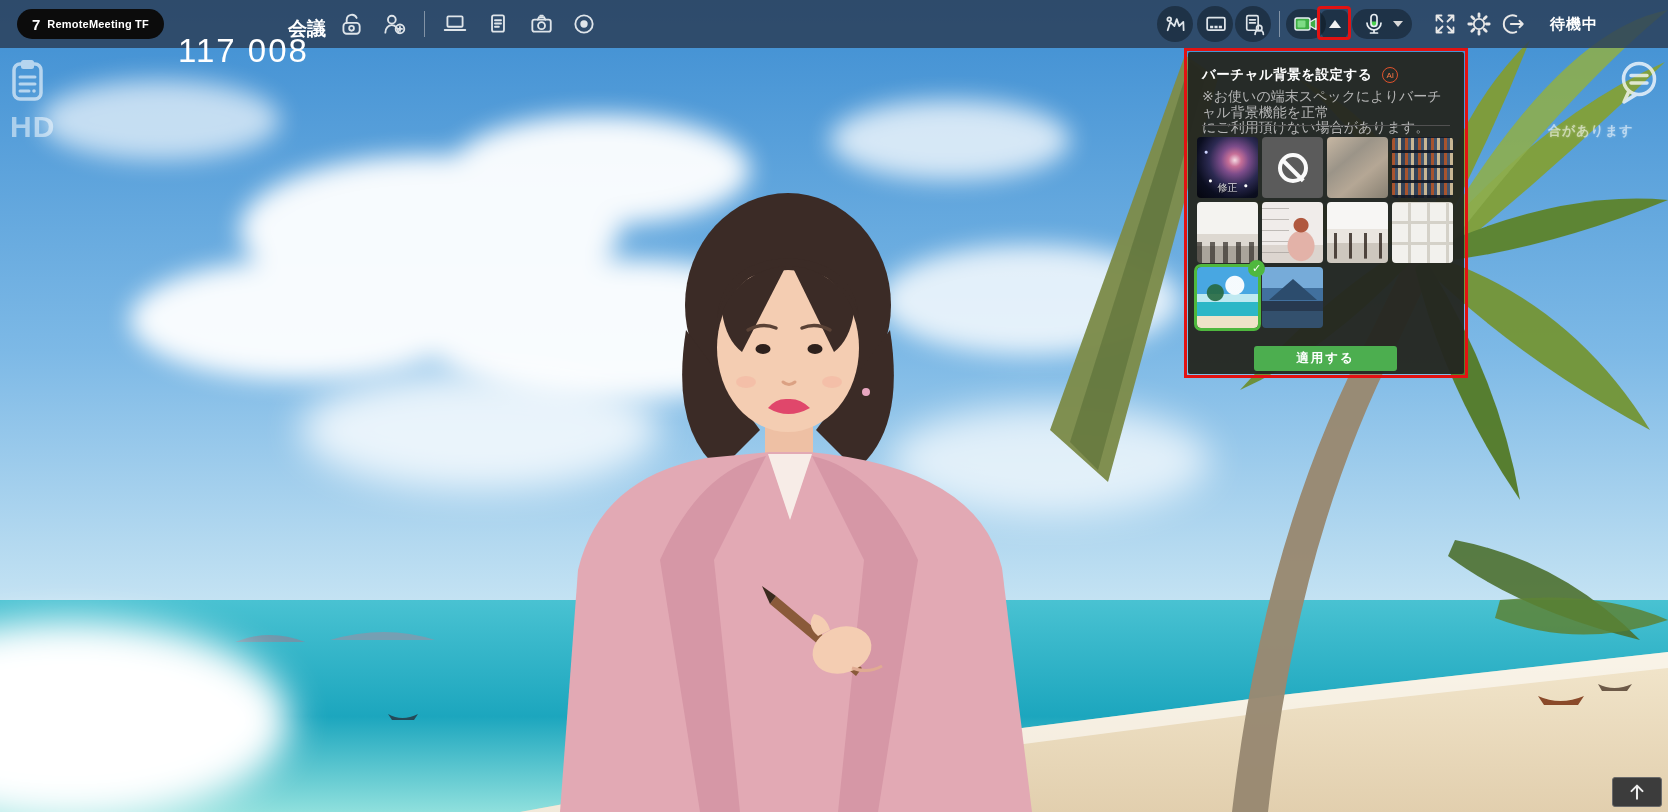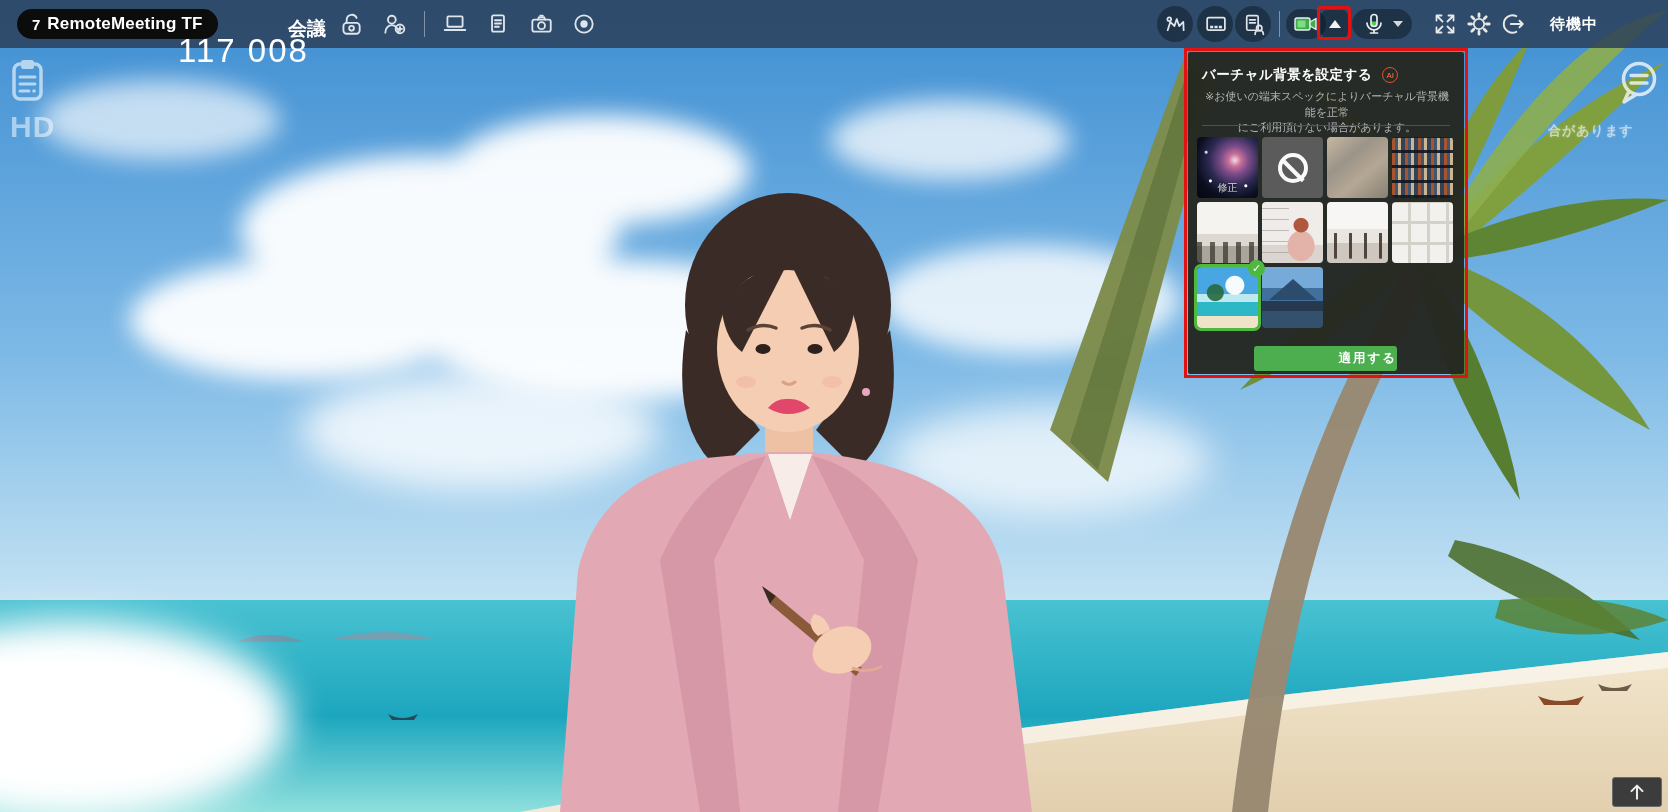--- a/index.html
+++ b/index.html
@@ -6,21 +6,21 @@
   html,body { width:1668px; height:812px; overflow:hidden; font-family:"Liberation Sans","DejaVu Sans",sans-serif; }
   .stage { position:relative; width:1668px; height:812px; background:#7db8e0; overflow:hidden; }
   .scene { position:absolute; inset:0; z-index:0; }
 
   
   .toolbar { position:absolute; left:0; top:0; width:1668px; height:48px;
     background:rgba(43,64,89,0.85); z-index:20; }
   .app-badge { position:absolute; left:17px; top:9px; height:30px; border-radius:15px;
     background:#0c0c0c; color:#fff; display:flex; align-items:center; padding:0 15px; gap:7px; }
   .app-badge .num { font-weight:bold; font-size:15px; }
-  .app-badge .nm { font-weight:bold; font-size:17px; letter-spacing:.2px; }
+  .app-badge .nm { font-weight:bold; font-size:11px; letter-spacing:.2px; }
   .meeting-number { position:absolute; left:178px; top:4px; color:#fff; font-size:33px;
     font-weight:200; letter-spacing:2px;margin-top:28px; }
   .meeting-label { position:absolute; left:288px; top:16px; color:#fff; font-size:19px; font-weight:bold; }
   .tb-icons-left { position:absolute; left:338px; top:0; height:48px; display:flex; align-items:center; gap:17px; }
   .tb-divider { width:1px; height:26px; background:rgba(255,255,255,0.4); }
   .tb-icon { width:26px; height:26px; display:flex; align-items:center; justify-content:center; cursor:pointer; }
   .tb-icon svg { display:block; }
   .circle-btn { position:absolute; top:6px; width:36px; height:36px; border-radius:50%;
     background:rgba(10,16,22,0.42); display:flex; align-items:center; justify-content:center; cursor:pointer; }
   .pill { position:absolute; top:9px; height:30px; border-radius:15px; background:rgba(10,16,22,0.42);
@@ -42,21 +42,21 @@
     background:#3c3c3c; border:1px solid #6a6a6a; border-radius:3px; display:flex; align-items:center;
     justify-content:center; cursor:pointer; }
 
   
   .vb-panel { position:absolute; left:1188px; top:52px; width:276px; height:322px; z-index:22;
     background:rgba(36,38,32,0.96); border-radius:2px; color:#fff; }
   .vb-title-row { position:absolute; left:14px; top:14px; display:flex; align-items:center; gap:10px; }
   .vb-title { font-size:13.5px; font-weight:bold; letter-spacing:.5px; }
   .ai-badge { min-width:16px; height:16px; border:1.5px solid #e0512b; border-radius:50%;
     color:#ff7a45; font-size:8px; font-weight:normal; display:flex; align-items:center; justify-content:center; padding:0 1px; }
-  .vb-note { position:absolute; left:14px; top:37px; width:250px; font-size:11px; line-height:15.5px; color:#b5b5b5;text-align:center; }
+  .vb-note { position:absolute; left:14px; top:37px; width:250px; font-size:14px; line-height:15.5px; color:#b5b5b5; }
   .vb-divider { position:absolute; left:14px; top:73px; width:248px; height:1px; background:#515151; }
   .vb-grid { position:absolute; left:9px; top:85px; display:grid;
     grid-template-columns:repeat(4,61px); gap:4px; }
   .thumb { position:relative; width:61px; height:61px; border-radius:4px; overflow:visible; cursor:pointer; }
   .thumb::before { content:''; position:absolute; inset:0; border-radius:4px; }
   .thumb.selected { outline:3px solid #4fb83e; outline-offset:0; border-radius:4px; }
   .check-badge { position:absolute; right:-7px; top:-7px; width:17px; height:17px; border-radius:50%;
     background:#4fb83e; color:#fff; font-size:11px; font-weight:bold; display:flex; align-items:center;
     justify-content:center; z-index:2; }
   .thumb-label { position:absolute; left:0; right:0; bottom:3px; text-align:center; color:rgba(255,255,255,0.85);
@@ -94,21 +94,21 @@
   .thumb--beach { background:
     radial-gradient(circle at 30% 42%, rgba(38,105,64,0.9) 0 8px, transparent 9px),
     radial-gradient(circle at 62% 30%, rgba(255,255,255,0.95) 0 9px, transparent 10px),
     linear-gradient(180deg,#48a7e2 0 44%,#bfe9f1 44% 58%,#2db7c7 58% 80%,#efe3c8 80%); }
   .thumb--fuji { background:linear-gradient(180deg,#76abd9 0 34%,#41709e 34% 56%,#27394f 56% 72%,#33506d 72%); }
   .thumb--fuji::after { content:''; position:absolute; left:7px; top:12px; width:0; height:0;
     border-left:24px solid transparent; border-right:24px solid transparent; border-bottom:21px solid #2c4c6d; }
 
   .apply-btn { position:absolute; left:66px; top:294px; width:143px; height:25px; background:#4cae4f;
     border:none; border-radius:3px; color:#fff; font-size:12.5px; font-weight:bold;
-    font-family:inherit; letter-spacing:2px; cursor:pointer;text-align:right; }
+    font-family:inherit; letter-spacing:2px; cursor:pointer; }
 
   
   .anno { position:absolute; border:3px solid #e21212; z-index:30; pointer-events:none; }
   .anno-toggle { left:1317px; top:6px; width:34px; height:34px; border-radius:4px; }
   .anno-panel { left:1184px; top:48px; width:284px; height:330px; }
 </style>
 </head>
 <body>
 
 <div class="stage">

